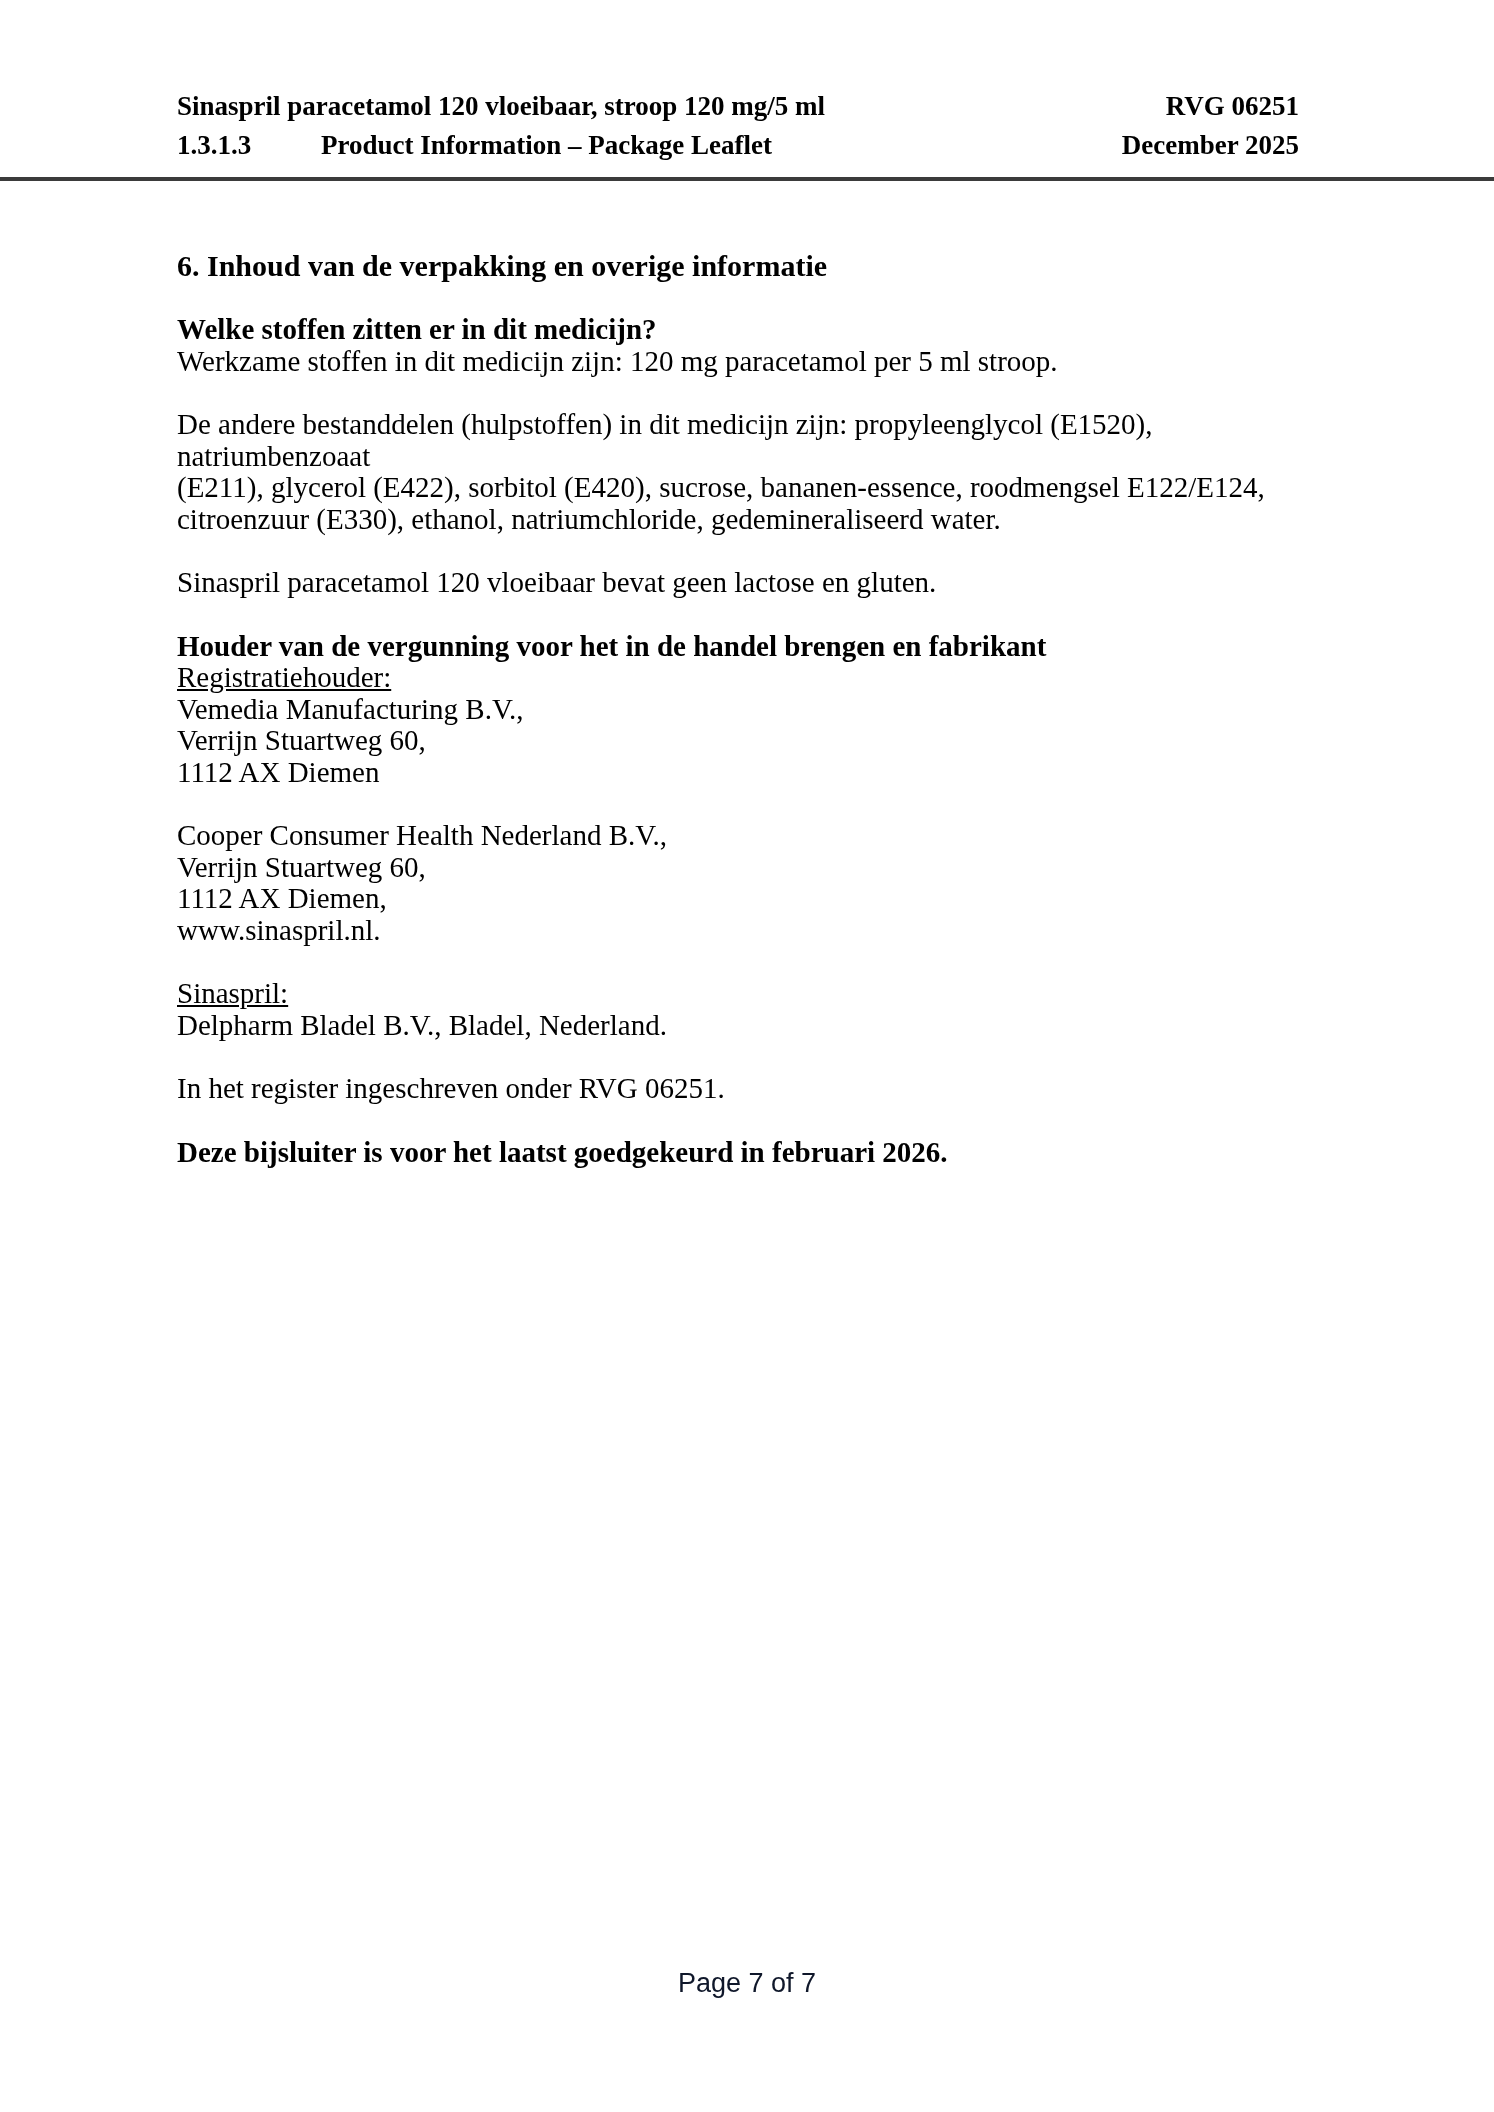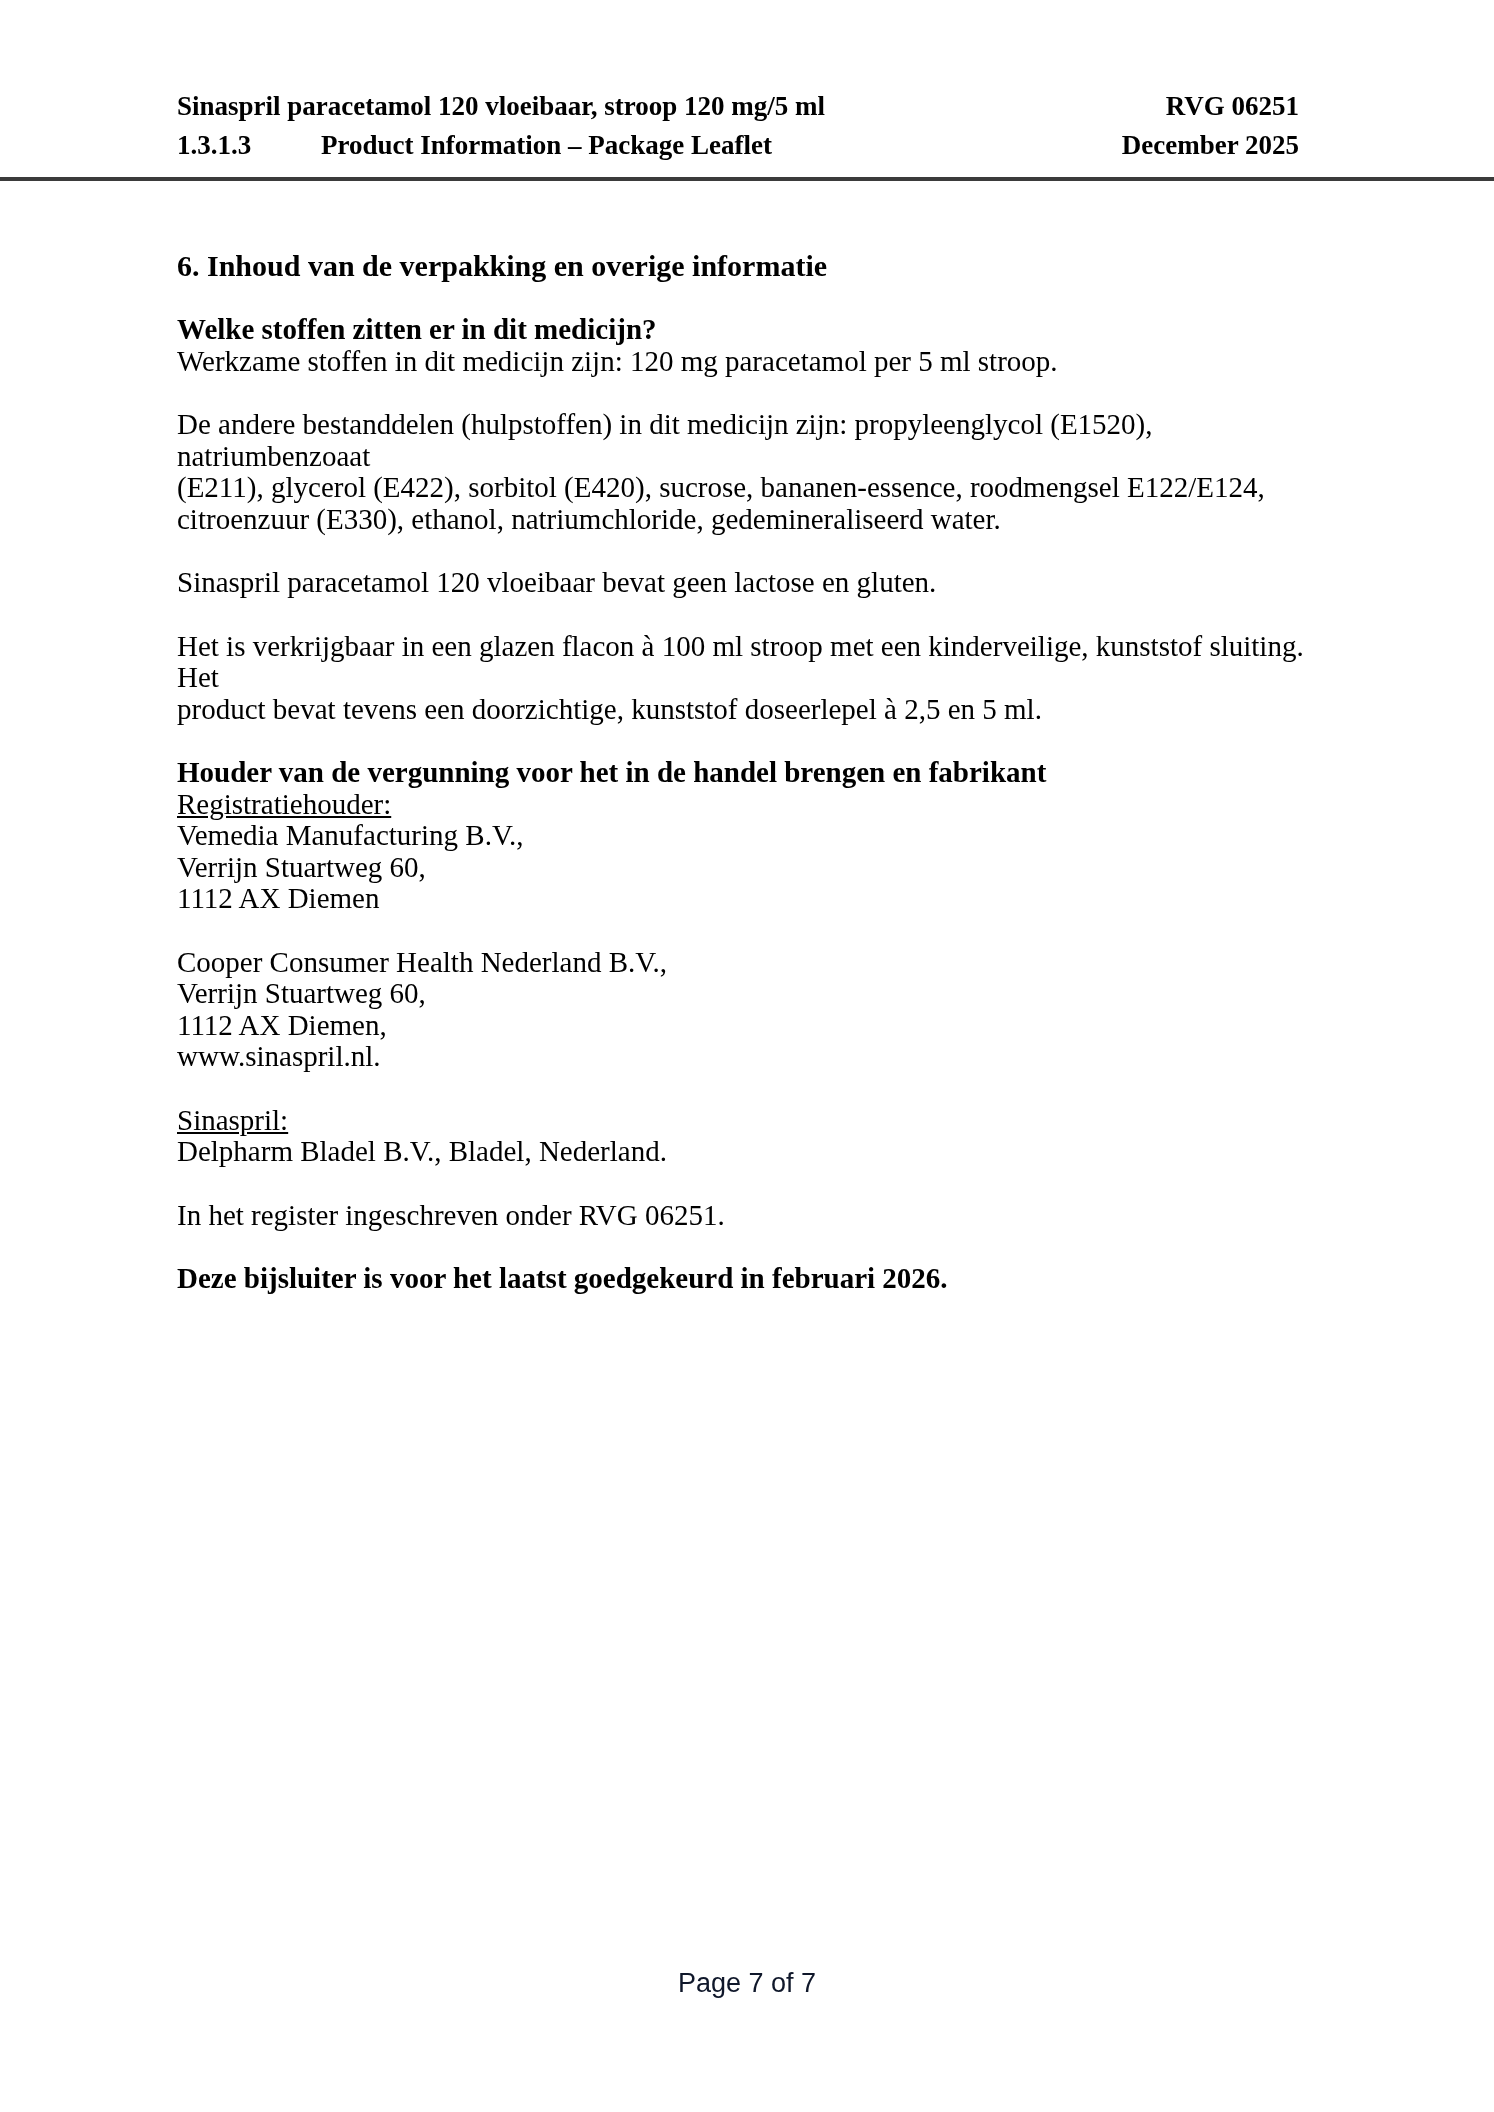--- a/index.html
+++ b/index.html
@@ -88,22 +88,20 @@
       <div>Werkzame stoffen in dit medicijn zijn: 120 mg paracetamol per 5 ml stroop.</div>
     </div>
 
     <div class="block ml">De andere bestanddelen (hulpstoffen) in dit medicijn zijn: propyleenglycol (E1520), natriumbenzoaat
 (E211), glycerol (E422), sorbitol (E420), sucrose, bananen-essence, roodmengsel E122/E124,
 citroenzuur (E330), ethanol, natriumchloride, gedemineraliseerd water.</div>
 
     <div class="block">Sinaspril paracetamol 120 vloeibaar bevat geen lactose en gluten.</div>
 
     <div class="block">
-      <div class="ml">Het is verkrijgbaar in een glazen flacon à 100 ml stroop met een kinderveilige, kunststof sluiting. Het
-product bevat tevens een doorzichtige, kunststof doseerlepel à 2,5 en 5 ml.</div>
     </div>
 
     <div class="block">
       <div class="bold-line">Houder van de vergunning voor het in de handel brengen en fabrikant</div>
       <div class="u-line">Registratiehouder:</div>
       <div class="ml">Vemedia Manufacturing B.V.,
 Verrijn Stuartweg 60,
 1112 AX Diemen</div>
     </div>
 

